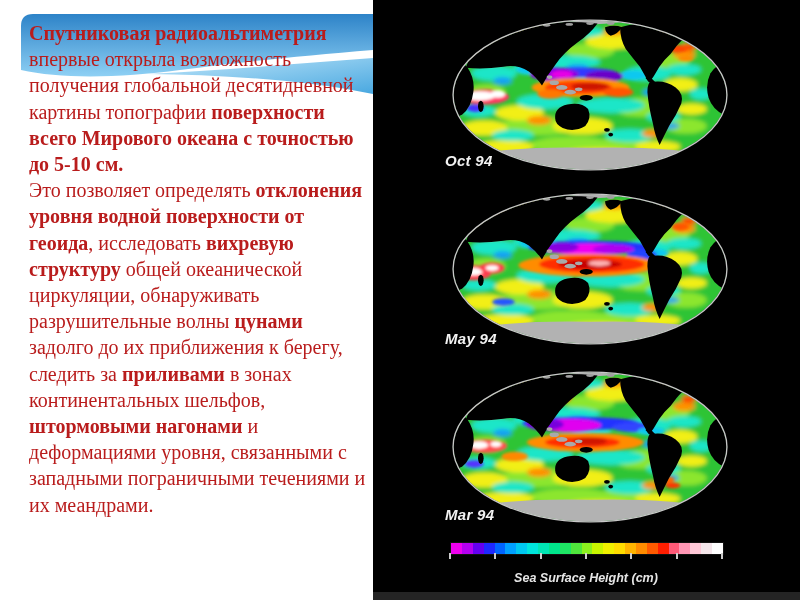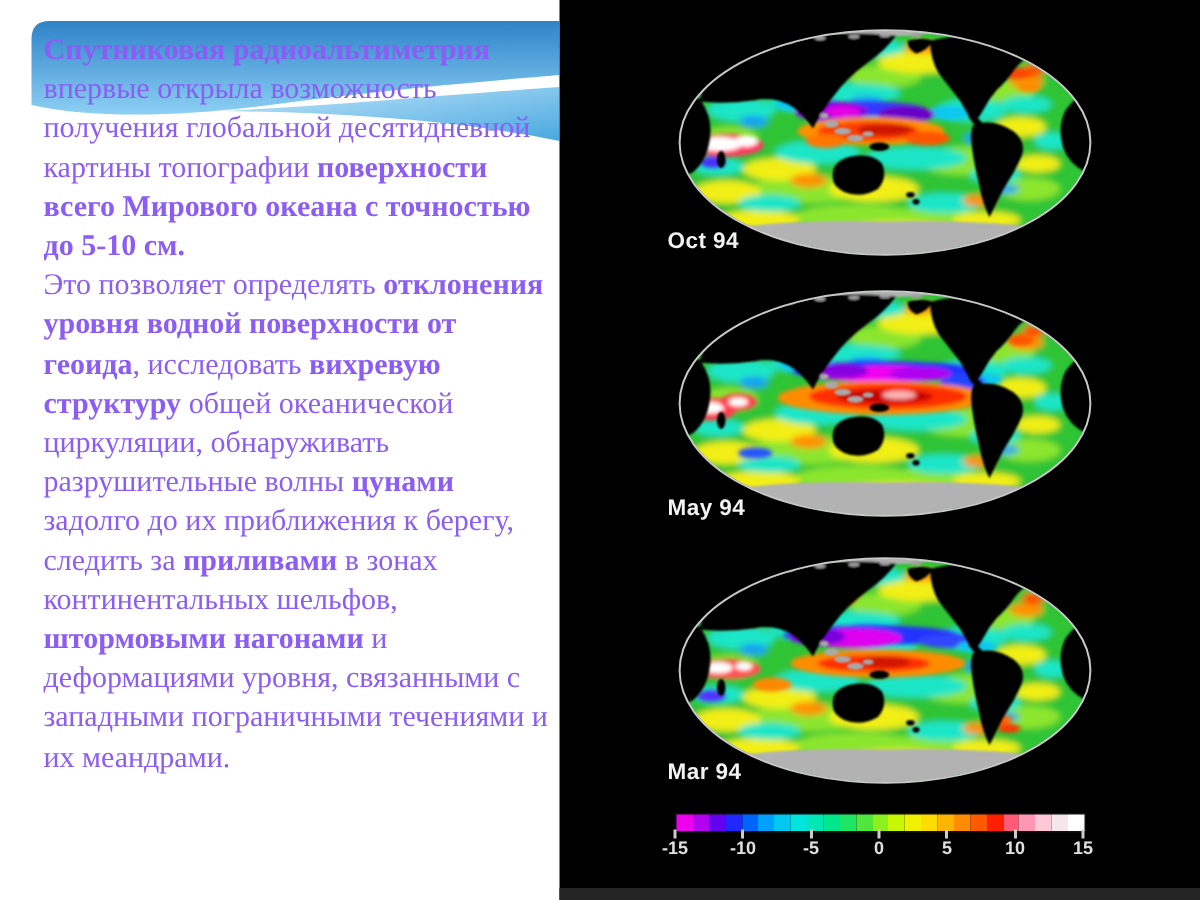--- a/index.html
+++ b/index.html
@@ -3,25 +3,25 @@
 <meta charset="utf-8">
 <style>
   html,body{margin:0;padding:0;}
   .slide{position:relative;width:800px;height:600px;background:#ffffff;overflow:hidden;
          font-family:"Liberation Sans",sans-serif;}
   
   .text-panel{position:absolute;left:0;top:0;width:373px;height:600px;background:#ffffff;}
   .wave{position:absolute;left:0;top:0;z-index:0;}
   .textblock{position:absolute;left:29px;top:20px;width:341px;z-index:1;
              font-family:"Liberation Serif",serif;font-size:20px;line-height:26.2px;
-             color:#8b5cf6;text-align:left;}
+             color:#b91c1c;text-align:left;}
   .textblock p{margin:0;padding:0;}
   .textblock span.b{font-weight:700;}
   
-  .figure-panel{position:absolute;left:373px;top:0;width:427px;height:600px;background:#000000;}
+  .figure-panel{position:absolute;left:373px;top:0;width:427px;height:600px;background:#000000;font-style:italic;}
   .map-wrap{position:absolute;left:70px;width:294px;height:160px;}
   .map-label{position:absolute;left:72px;color:#f2f2f2;font-weight:700;font-size:15px;
              letter-spacing:0.3px;z-index:2;}
   .colorbar{position:absolute;left:77px;top:542px;width:272px;height:11px;display:flex;
             border:1px solid #111;}
   .colorbar div{height:100%;}
   .tickmarks{position:absolute;left:77px;top:553px;width:272px;height:6px;}
   .tickmarks i{position:absolute;top:0;width:2px;height:6px;background:#cccccc;transform:translateX(-50%);}
   .ticknums{position:absolute;left:77px;top:558px;width:272px;height:14px;color:#e0e0e0;
             font-size:12px;font-weight:700;}
@@ -282,26 +282,18 @@
       </div>
     <div class="tickmarks">
       <i style="left:0%"></i>
         <i style="left:16.667%"></i>
         <i style="left:33.333%"></i>
         <i style="left:50%"></i>
       <i style="left:66.667%"></i>
         <i style="left:83.333%"></i>
         <i style="left:100%"></i>
     </div>
-    <div class="ticknums">
-      <span style="left:0%">-15</span>
-      <span style="left:16.667%">-10</span>
-      <span style="left:33.333%">-5</span>
-      <span style="left:50%">0</span>
-      <span style="left:66.667%">5</span>
-      <span style="left:83.333%">10</span>
-      <span style="left:100%">15</span>
-    </div>
+    <div class="cbar-label">Sea Surface Height (cm)</div>
 
     <div class="bottom-strip"></div>
   </div>
 
 </div>
 
 </body></html>

